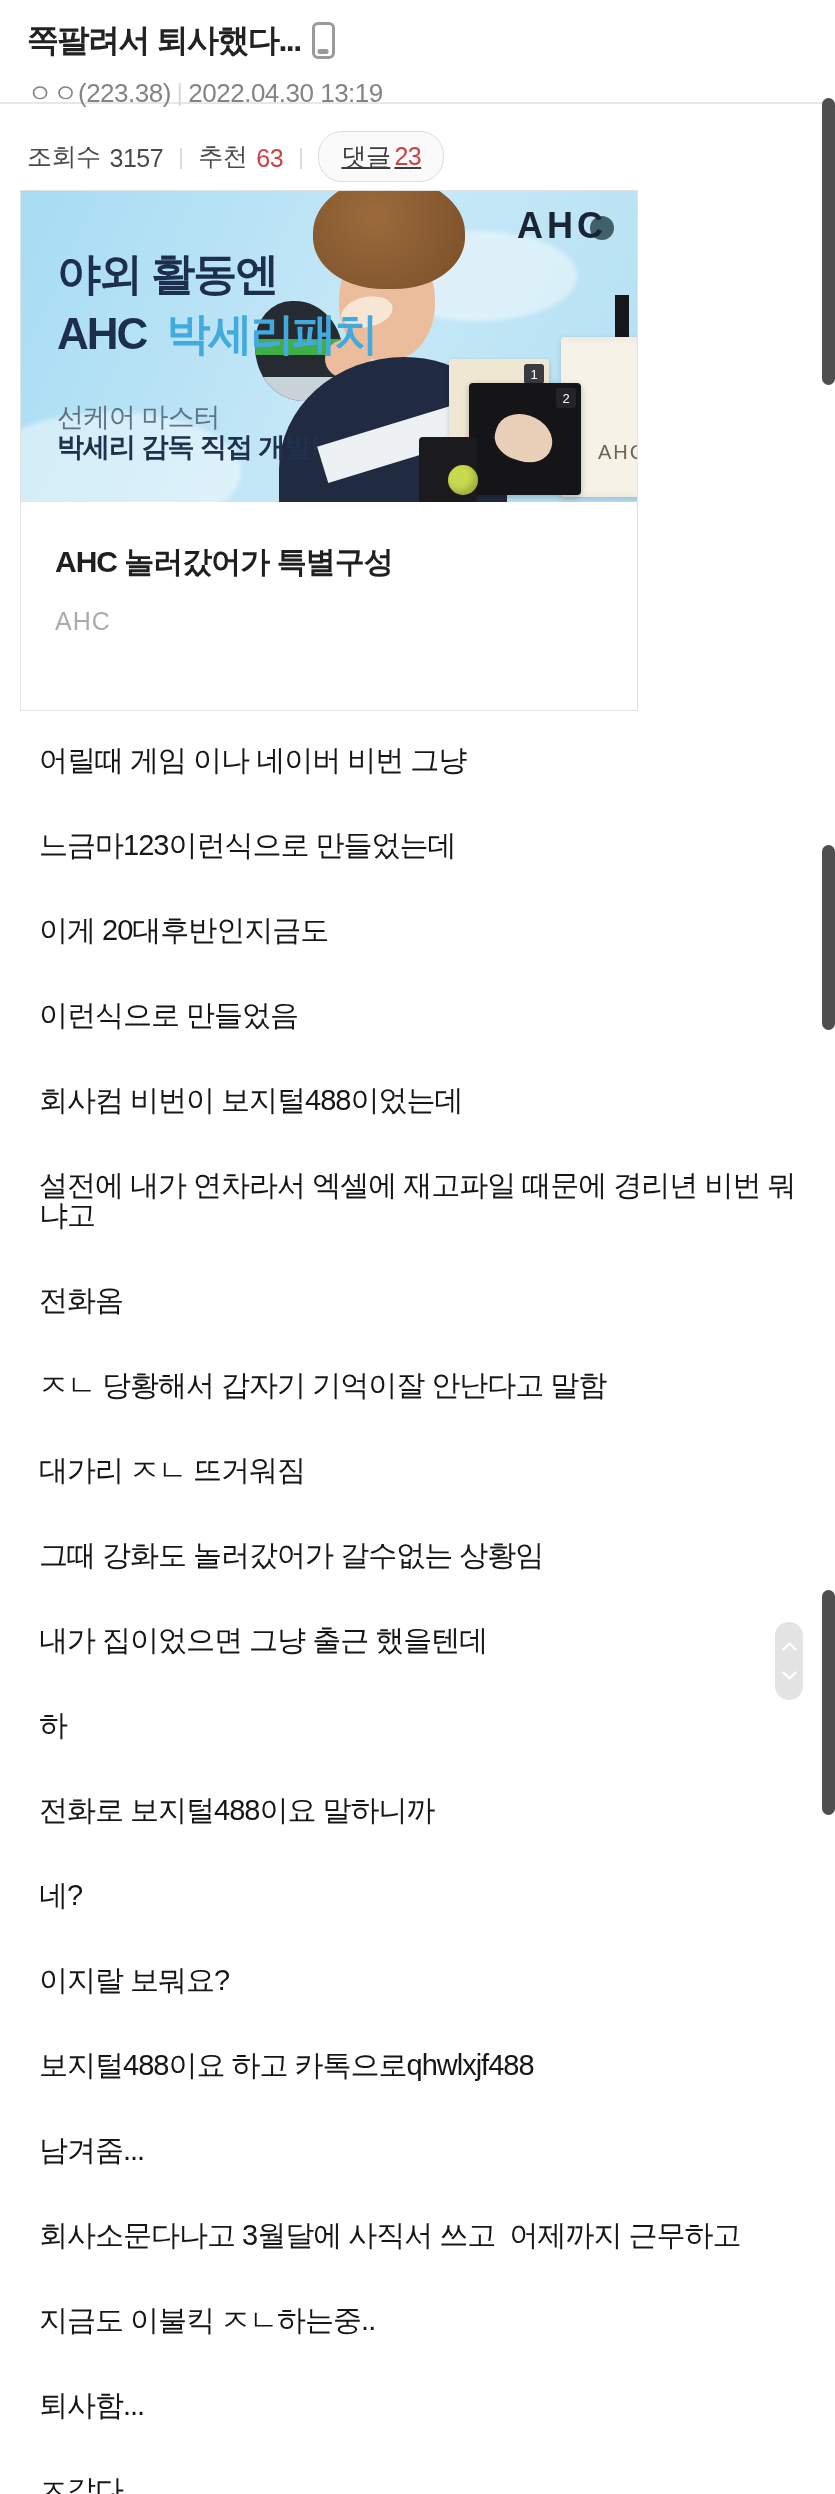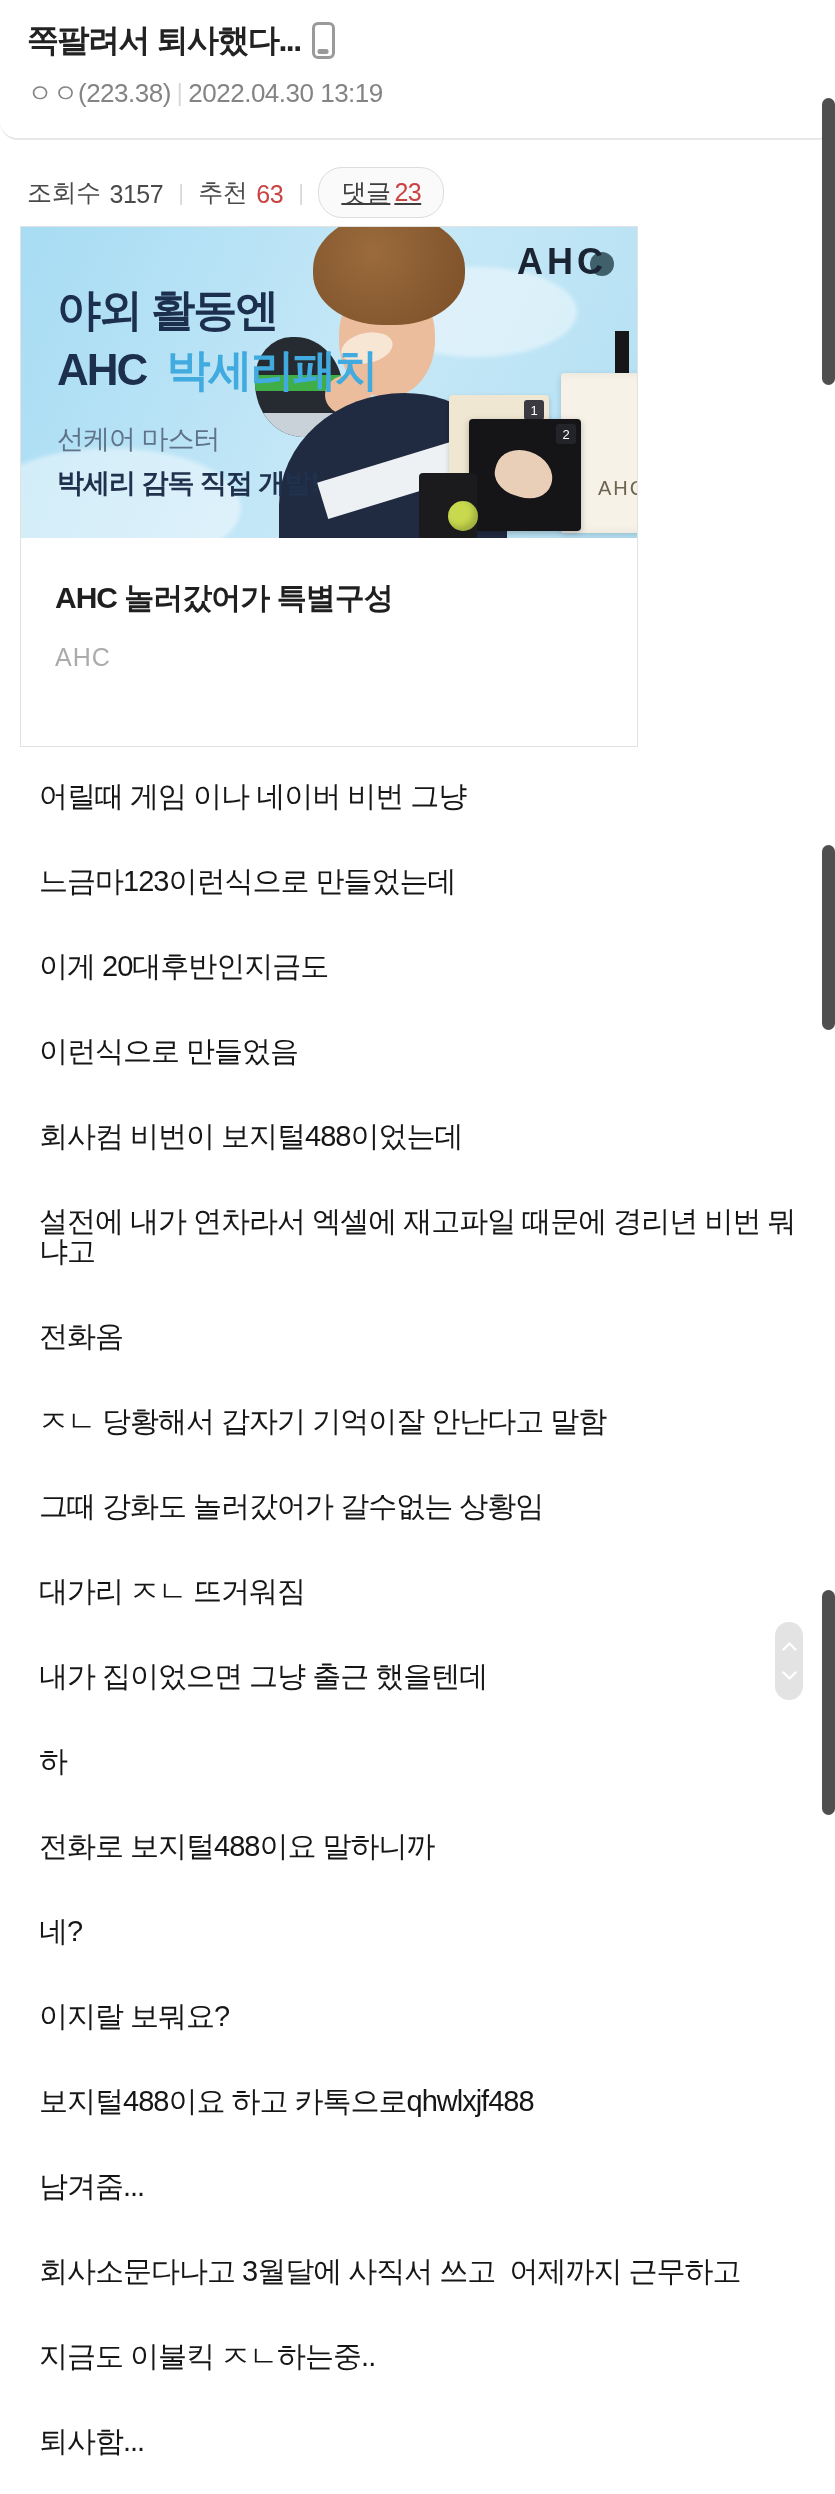--- a/index.html
+++ b/index.html
@@ -1,21 +1,21 @@
 <!DOCTYPE html>
 <html><head>
 <meta charset="utf-8">
 <style>
   * { margin:0; padding:0; box-sizing:border-box; }
   html,body { background:#fff; }
   body { font-family:"Liberation Sans","DejaVu Sans",sans-serif; }
   .page { position:relative; width:835px; height:2494px; background:#fff; overflow:hidden; margin:0 auto; }
 
   
-  .header { padding:20px 27px 0; border-bottom:2px solid #e7e7e7; height:140px;border-radius:18px; }
+  .header { padding:20px 27px 0; border-bottom:2px solid #e7e7e7; height:104px; }
   .title-row { display:flex; align-items:center; gap:11px; }
   .post-title { font-size:32px; font-weight:700; color:#222; letter-spacing:-1.5px; line-height:40px; }
   .phone-icon { width:23px; height:37px; border:3px solid #9a9a9a; border-radius:6px; position:relative; flex:0 0 auto; }
   .phone-icon::after { content:""; position:absolute; bottom:2px; left:50%; transform:translateX(-50%); width:11px; height:5px; background:#9a9a9a; border-radius:2px; }
   .meta-row { display:flex; align-items:center; gap:6px; margin-top:16px; font-size:26px; color:#848484; letter-spacing:-0.5px; }
   .meta-sep { color:#d6d6d6; font-size:23px; }
 
   
   .stats-row { display:flex; align-items:center; gap:15px; padding:27px 27px 0; font-size:25px; color:#4a4a4a; letter-spacing:-0.5px; }
   .stat { display:flex; align-items:flex-end; gap:9px; }
@@ -26,21 +26,21 @@
   
   .ad-card { width:618px; margin:8px 0 0 20px; border:1px solid #e2e2e2; background:#22c55e; }
   .ad-image { position:relative; width:100%; height:311px; background:linear-gradient(115deg,#a7dcf3 0%,#c6e8f7 55%,#b3e0f3 100%); overflow:hidden; }
   .ad-image .cloud { position:absolute; background:#fff; border-radius:50%; opacity:.45; filter:blur(2px); }
   .ad-logo { position:absolute; top:14px; right:30px; font-size:36px; font-weight:700; color:#1a2433; letter-spacing:4px; z-index:3; }
   .ad-logo::after { content:""; position:absolute; right:-7px; top:11px; width:24px; height:24px; border-radius:50%; background:#2a4a52; opacity:.85; z-index:-1; }
   .ad-headline1 { position:absolute; left:36px; top:54px; font-size:44px; font-weight:800; color:#1d2f4e; letter-spacing:-2px; z-index:3; }
   .ad-headline2 { position:absolute; left:36px; top:114px; font-size:44px; font-weight:800; letter-spacing:-2px; z-index:3; }
   .ad-headline2 .brand { color:#1d2f4e; }
   .ad-headline2 .product { color:#41aadf; margin-left:10px; }
-  .ad-sub1 { position:absolute; left:36px; top:194px; font-size:27px; color:#5e7389; letter-spacing:-1px; z-index:3; }
+  .ad-sub1 { position:absolute; left:36px; top:208px; font-size:27px; color:#5e7389; letter-spacing:-1px; z-index:3; }
   .ad-sub2 { position:absolute; left:36px; top:238px; font-size:27px; font-weight:700; color:#20314d; letter-spacing:-1px; z-index:3; }
 
   
   .m-hair { position:absolute; left:292px; top:-14px; width:152px; height:112px; background:radial-gradient(circle at 40% 35%,#9b6b3c,#7a4e28); border-radius:50% 50% 46% 46%; z-index:2; }
   .m-face { position:absolute; left:318px; top:52px; width:96px; height:118px; background:#ecbd9c; border-radius:48%; z-index:1; }
   .m-patch { position:absolute; left:320px; top:106px; width:52px; height:30px; background:#f7e6d4; border-radius:50%; transform:rotate(-12deg); z-index:2; }
   .m-shirt { position:absolute; left:258px; top:166px; width:228px; height:150px; background:#202a40; border-radius:55% 45% 0 0 / 75% 55% 0 0; overflow:hidden; z-index:2; }
   .m-stripe { position:absolute; left:40px; top:64px; width:170px; height:38px; background:#edf1f4; transform:rotate(-17deg); }
   .m-club { position:absolute; left:234px; top:110px; width:88px; height:100px; background:#262b31; border-radius:42% 55% 46% 55%; overflow:hidden; z-index:2; }
   .m-club::before { content:""; position:absolute; left:0; top:38%; width:100%; height:16%; background:#3fae46; }
@@ -154,22 +154,22 @@
 
   <div class="post-body">
     <p>어릴때 게임 이나 네이버 비번 그냥</p>
     <p>느금마123이런식으로 만들었는데</p>
     <p>이게 20대후반인지금도</p>
     <p>이런식으로 만들었음</p>
     <p>회사컴 비번이 보지털488이었는데</p>
     <p>설전에 내가 연차라서 엑셀에 재고파일 때문에 경리년 비번 뭐냐고</p>
     <p>전화옴</p>
     <p>ㅈㄴ 당황해서 갑자기 기억이잘 안난다고 말함</p>
+    <p>대가리 ㅈㄴ 뜨거워짐</p>
     <p>그때 강화도 놀러갔어가 갈수없는 상황임</p>
-    <p>대가리 ㅈㄴ 뜨거워짐</p>
     <p>내가 집이었으면 그냥 출근 했을텐데</p>
     <p>하</p>
     <p>전화로 보지털488이요 말하니까</p>
     <p>네?</p>
     <p>이지랄 보뭐요?</p>
     <p>보지털488이요 하고 카톡으로qhwlxjf488</p>
     <p>남겨줌...</p>
     <p>회사소문다나고 3월달에 사직서 쓰고  어제까지 근무하고</p>
     <p>지금도 이불킥 ㅈㄴ하는중..</p>
     <p>퇴사함...</p>

